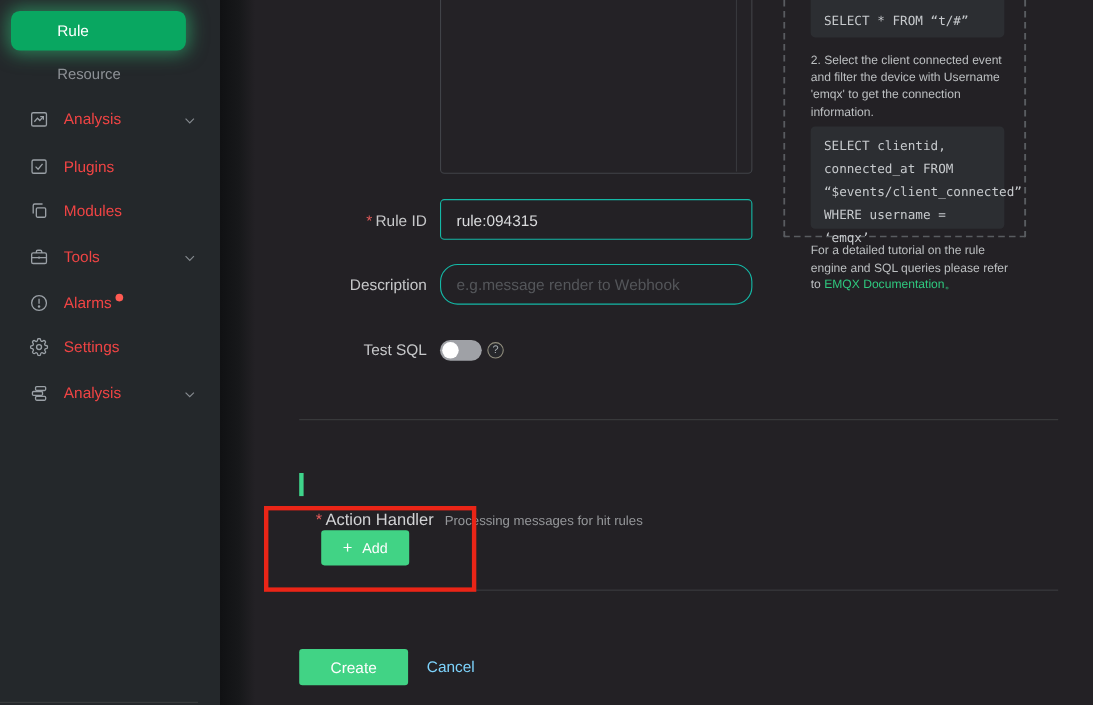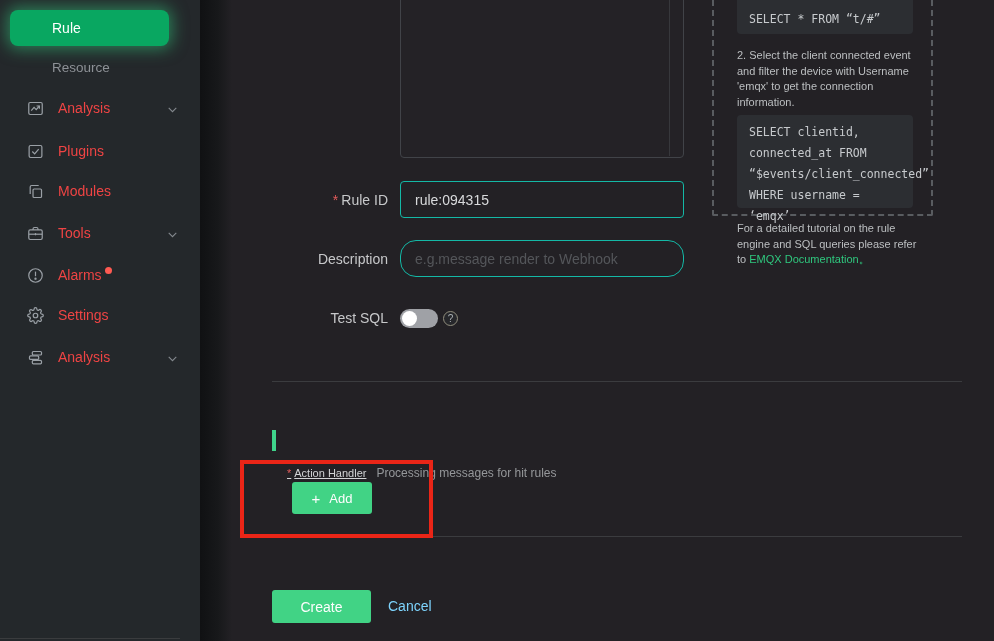--- a/index.html
+++ b/index.html
@@ -43,21 +43,21 @@
   .toggle-knob { position:absolute; left:2px; top:2px; width:15px; height:15px; border-radius:50%; background:#fff; }
   .help-icon { position:absolute; left:443px; top:311px; width:15px; height:15px; border-radius:50%;
                background:#26272b; border:1px solid #918e7e; color:#aab0b4; font-size:10px;
                text-align:center; line-height:13px; cursor:pointer; }
 
   .divider { position:absolute; left:272px; width:690px; height:1px; background:#3b3c3f; }
 
   
   .section-bar { position:absolute; left:272px; top:430px; width:4px; height:21px; background:#3fd48b; }
   .section-head { position:absolute; left:287px; top:430px; display:flex; align-items:baseline; gap:10px; white-space:nowrap; }
-  .section-title { font-size:11px; color:#d2d3d5;text-decoration:underline; }
+  .section-title { font-size:15px; color:#d2d3d5; }
   .section-sub { font-size:12px; color:#95979a;margin-top:36px; }
 
   .annotation-box { position:absolute; left:240px; top:460px; width:193px; height:78px;
                     border:4px solid #ea2517; z-index:6; pointer-events:none; }
 
   .btn-green { position:absolute; background:#41d385; border:none; border-radius:3px; color:#fdfdfd;
                cursor:pointer; font-family:"Liberation Sans", sans-serif; }
   .add-btn { left:292px; top:482px; width:80px; height:32px; font-size:13px;
              display:flex; align-items:center; justify-content:center; gap:9px; }
   .add-plus { font-size:15px; font-weight:400; line-height:1; }

